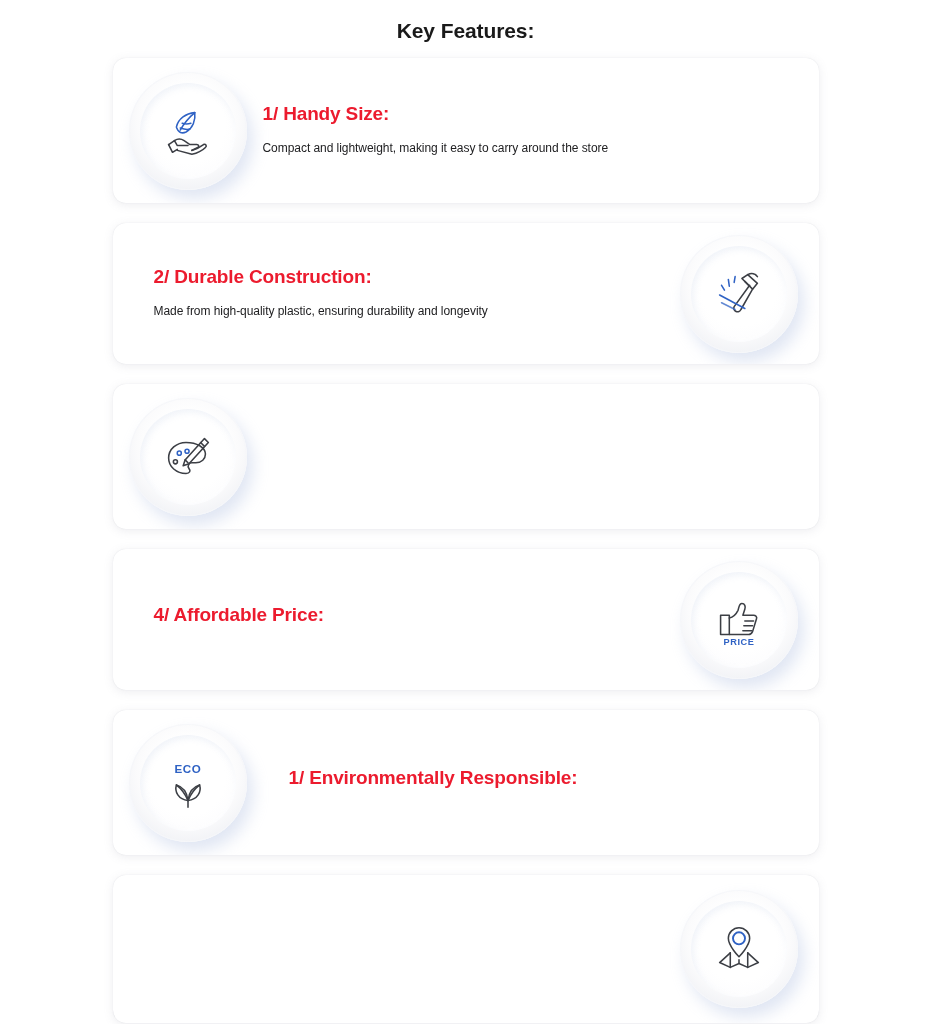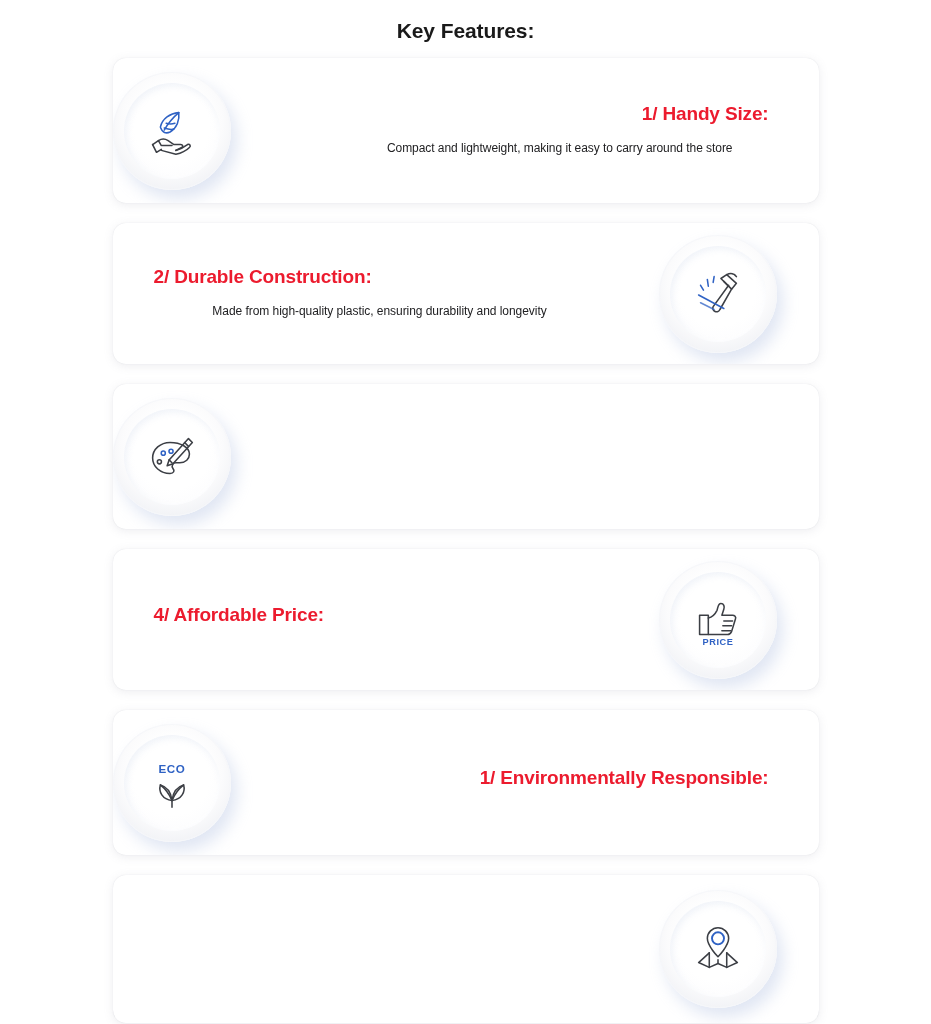--- a/index.html
+++ b/index.html
@@ -62,21 +62,21 @@
   .card.icon-left { flex-direction: row; }
   
   .card.icon-right { flex-direction: row-reverse; }
 
   
   .medallion-wrap {
     flex: 0 0 auto;
     width: 150px;
     display: flex;
     align-items: center;
-    justify-content: flex-start;
+    justify-content: center;
   }
   .card.icon-right .medallion-wrap { width: 160px; }
 
   .medallion {
     position: relative;
     width: 118px;
     height: 118px;
     border-radius: 50%;
     background: radial-gradient(circle at 50% 42%,
                 #ffffff 0%, #ffffff 38%, #fbfbfc 56%, #f3f4f7 74%, #f7f8fa 100%);
@@ -122,39 +122,38 @@
   .card-text {
     flex: 1 1 auto;
     padding-right: 44px;
   }
   .card.icon-right .card-text {
     padding-left: 41px;
     padding-right: 10px;
   }
   .card.icon-left .card-text {
     padding-right: 50px;
-    text-align: right;
   }
 
   .card-title {
     color: #ec1b2e;
     font-size: 19px;
     font-weight: bold;
     line-height: 26px;
     letter-spacing: -0.15px;
     margin-bottom: 9px;
   }
   .card-desc {
     color: #212123;
     font-size: 12px;
     line-height: 24px;
     letter-spacing: -0.05px;
     max-width: 470px;
   }
-  .card.icon-right .card-desc { max-width: 452px; text-align: center; }
+  .card.icon-right .card-desc { max-width: 452px; }
 </style>
 </head>
 <body>
 
 <div class="page">
 
   <h1 class="page-title">Key Features:</h1>
 
   <div class="cards">
 

